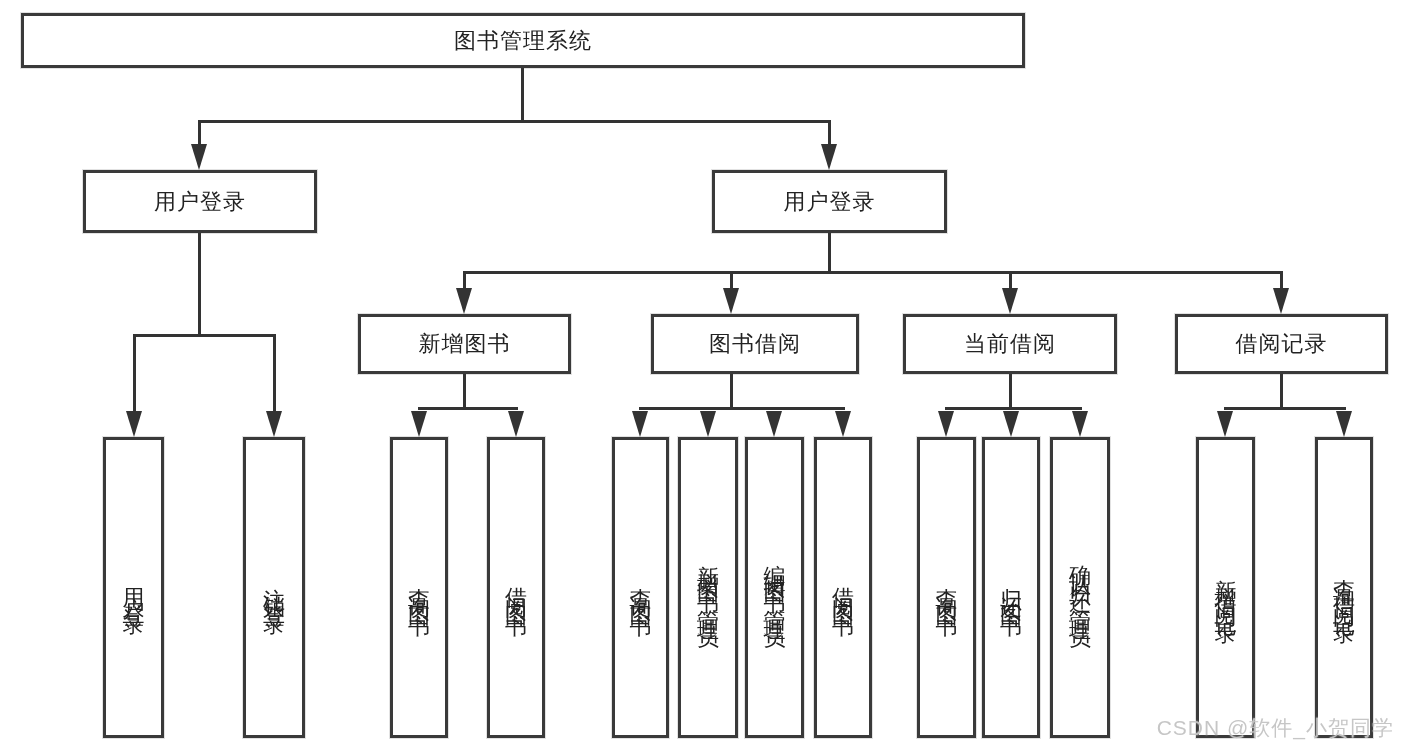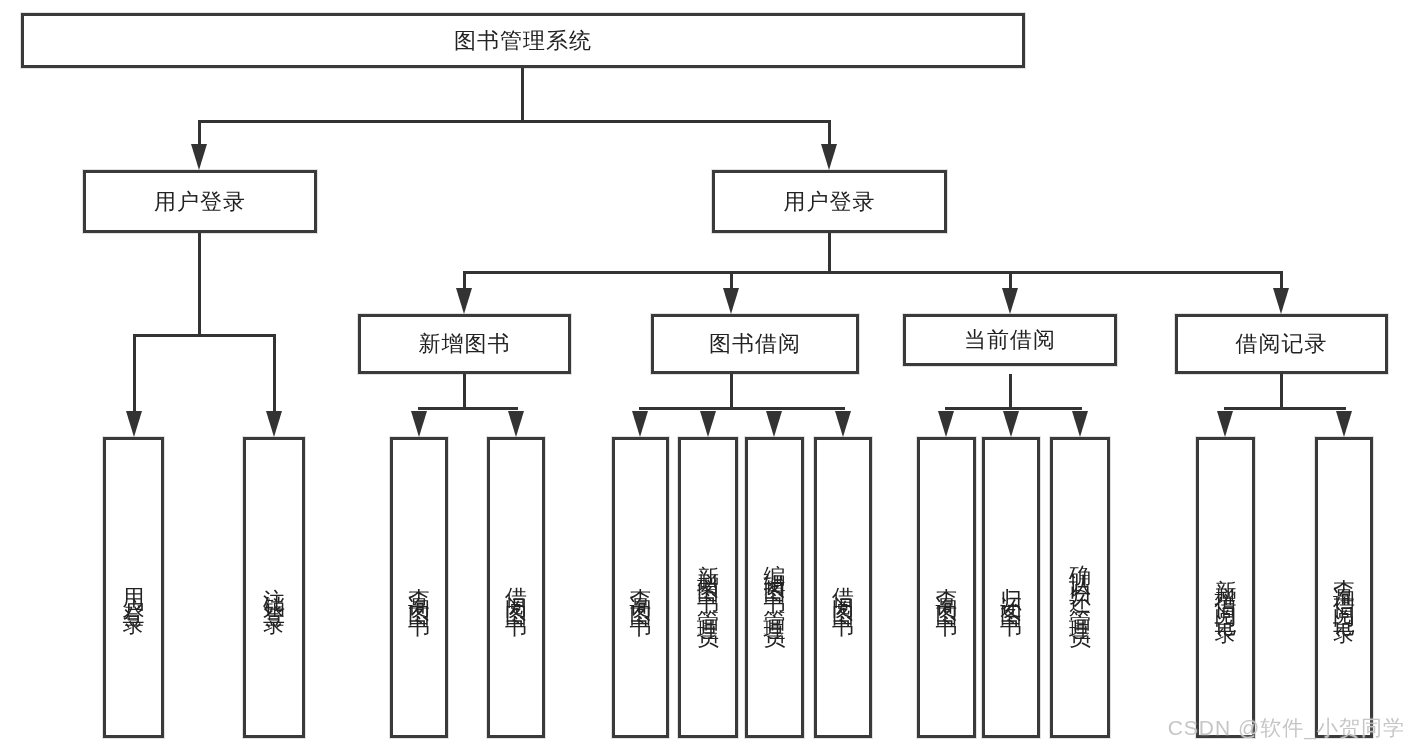--- a/index.html
+++ b/index.html
@@ -42,39 +42,39 @@
     border-right: 8px solid transparent;
     border-top: 26px solid #333333;
     z-index: 1;
   }
   
   #root-box   { left: 21px;   top: 13px;  width: 1004px; height: 55px; }
   #l2-user    { left: 83px;   top: 170px; width: 234px;  height: 63px; }
   #l2-book    { left: 712px;  top: 170px; width: 235px;  height: 63px; }
   #l3-new     { left: 358px;  top: 314px; width: 213px;  height: 60px; }
   #l3-borrow  { left: 627px;  top: 314px; width: 208px;  height: 60px; margin-left: 24px; }
-  #l3-current { left: 903px;  top: 314px; width: 214px;  height: 52px; }
+  #l3-current { left: 903px;  top: 314px; width: 214px;  height: 60px; }
   #l3-records { left: 1175px; top: 314px; width: 213px;  height: 60px; }
   .leaf { top: 437px; height: 301px; }
   #lf-1  { left: 103px;  width: 61px; }
   #lf-2  { left: 243px;  width: 62px; }
   #lf-3  { left: 390px;  width: 58px; }
   #lf-4  { left: 487px;  width: 58px; }
   #lf-5  { left: 612px;  width: 57px; }
   #lf-6  { left: 678px;  width: 60px; }
   #lf-7  { left: 745px;  width: 59px; }
   #lf-8  { left: 814px;  width: 58px; }
   #lf-9  { left: 917px;  width: 59px; }
   #lf-10 { left: 982px;  width: 58px; }
   #lf-11 { left: 1050px; width: 60px; }
   #lf-12 { left: 1196px; width: 59px; }
   #lf-13 { left: 1315px; width: 58px; }
   #watermark {
     position: absolute;
-    right: 0;
+    right: 11px;
     top: 714px;
     font-size: 21px;
     color: rgba(195,195,195,0.95);
     text-shadow: 0 0 2px rgba(255,255,255,0.8);
     z-index: 5;
     letter-spacing: 1px;
   }
 </style>
 </head>
 <body>

